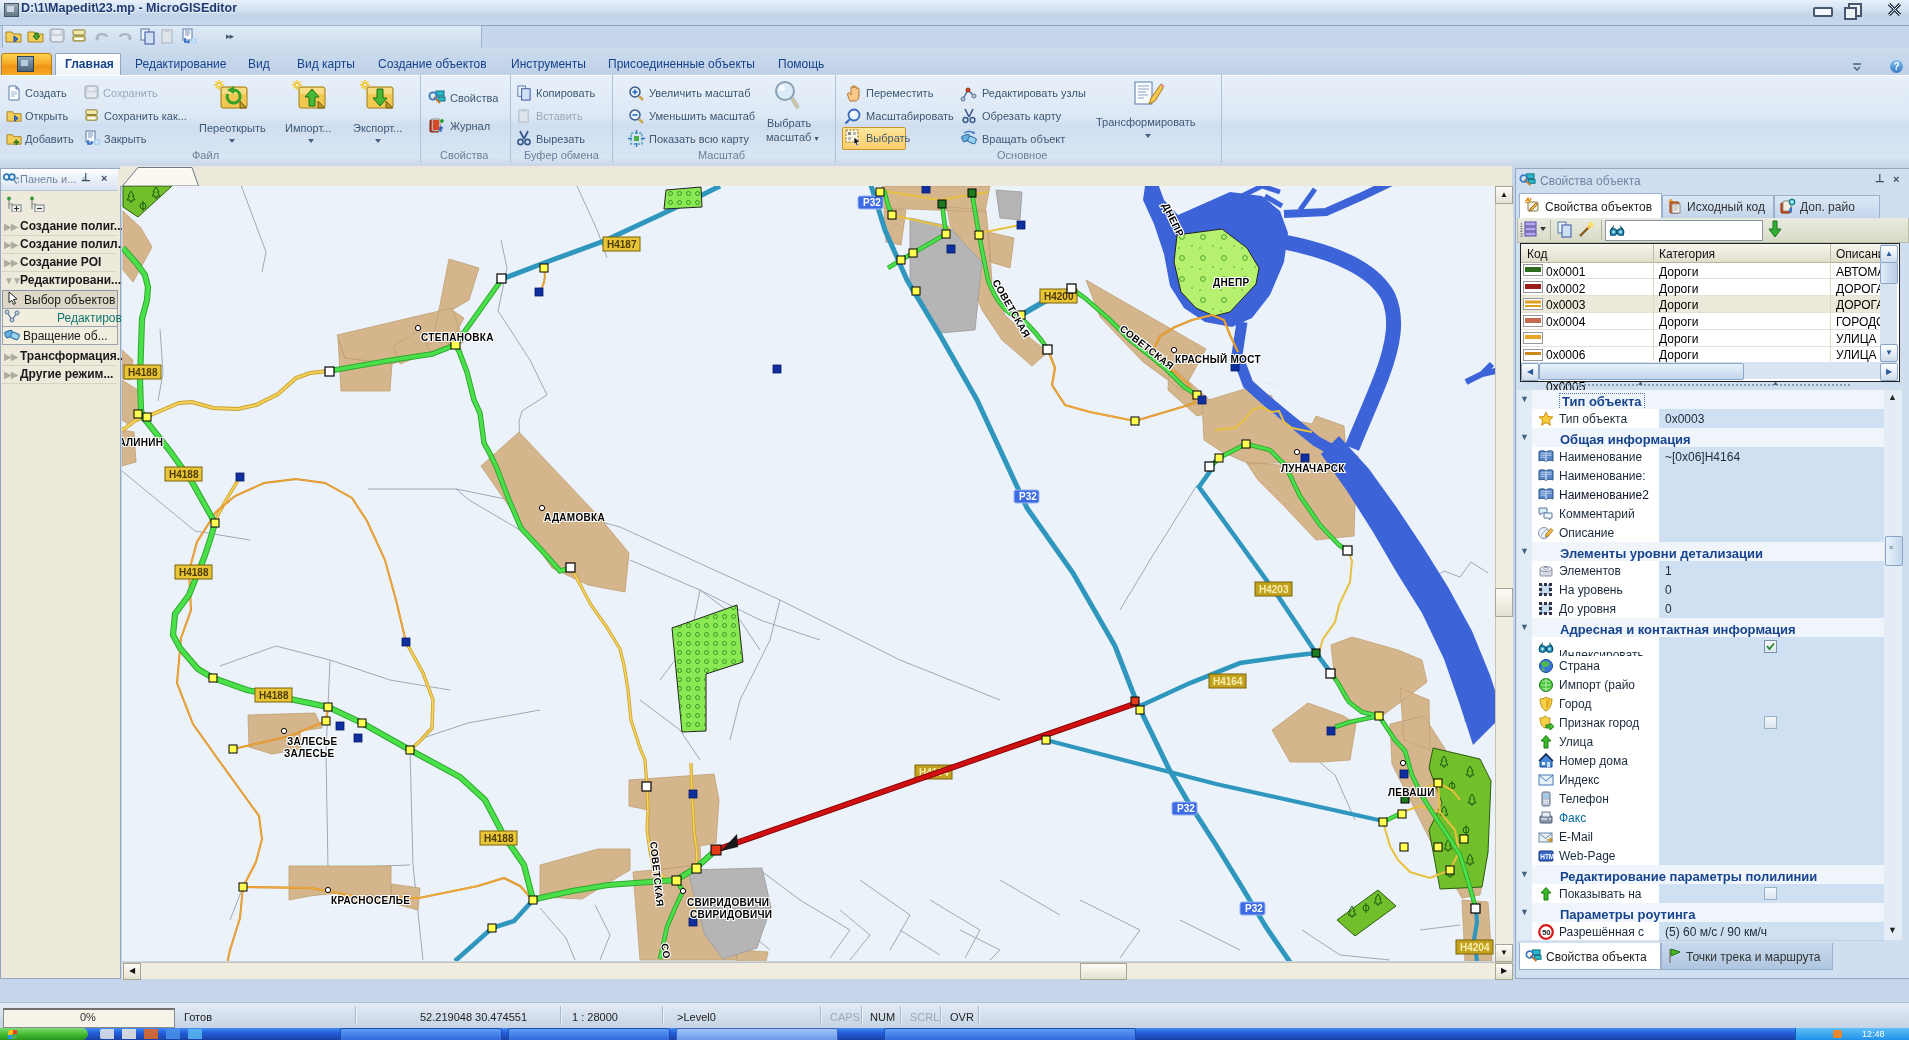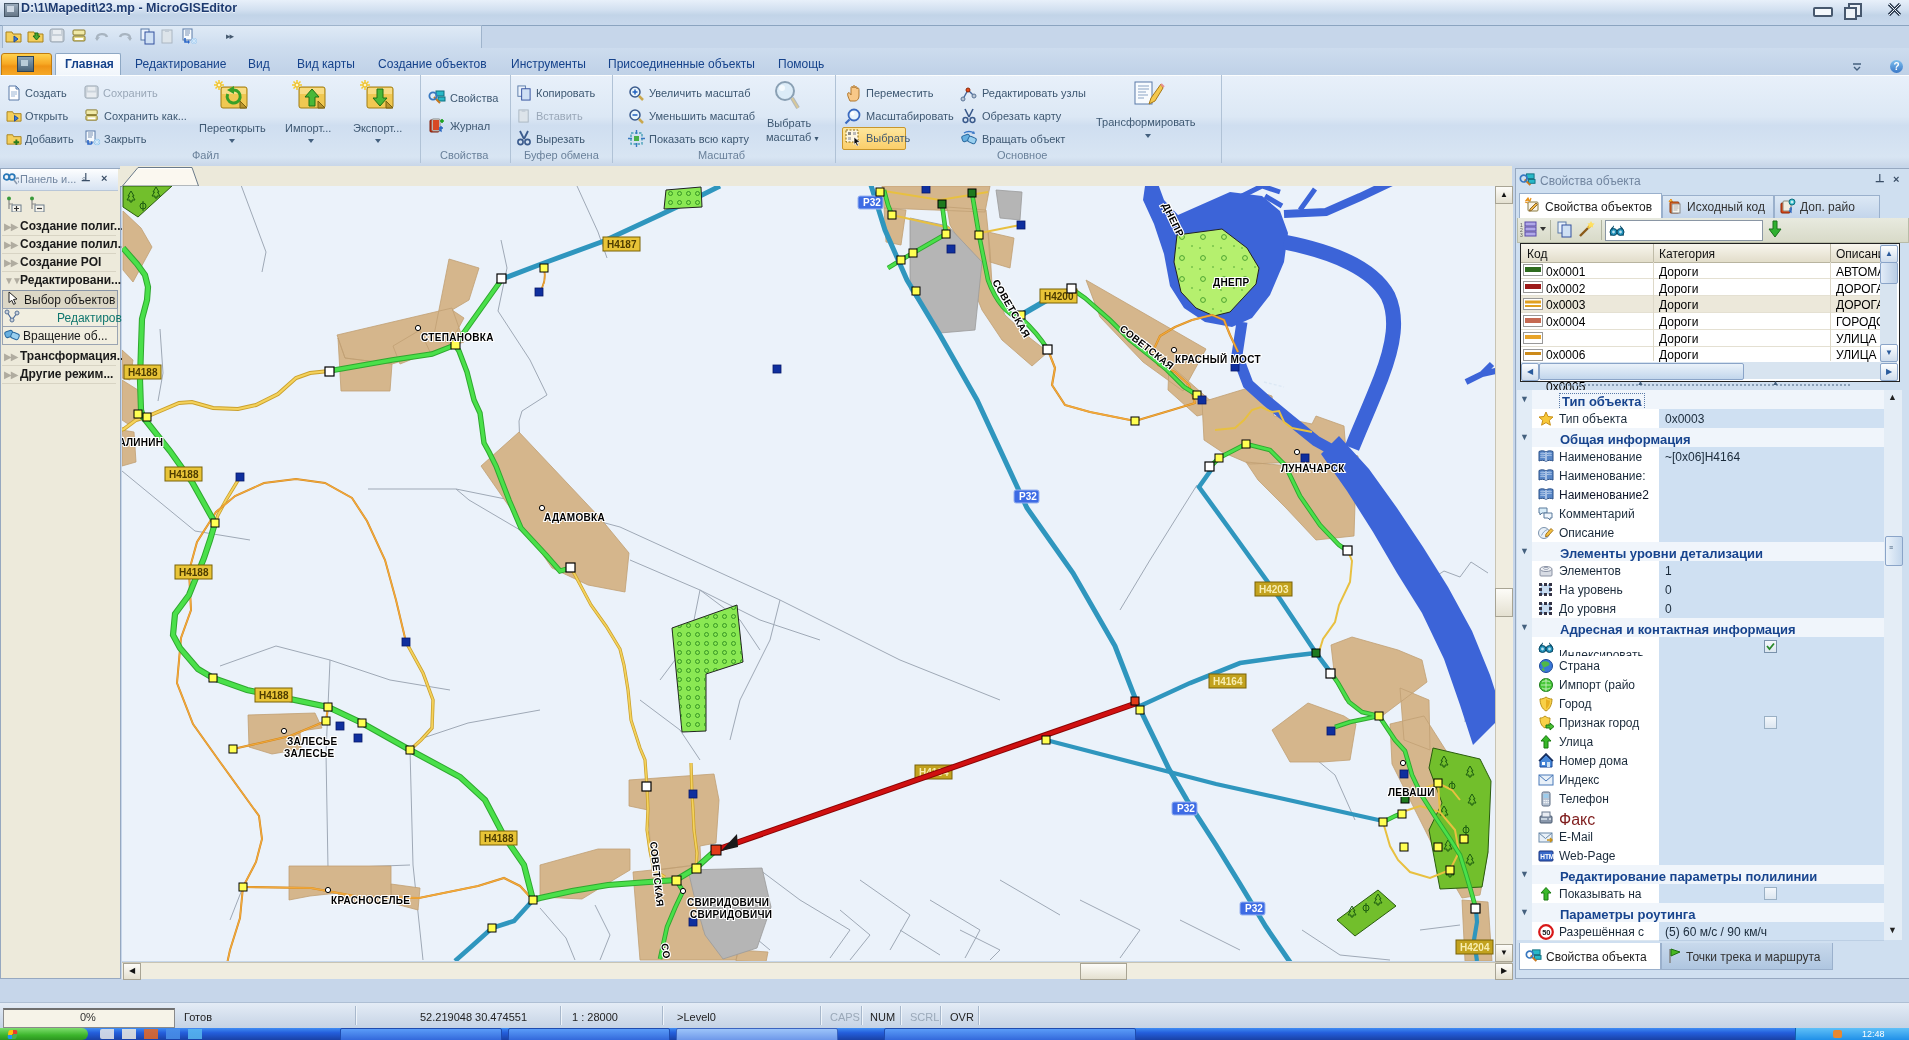--- a/index.html
+++ b/index.html
@@ -1159,21 +1159,21 @@
 <div class="a tx" style="left:1559px;top:792px;font-size:12px;color:#1a2a3a;">Телефон</div>
 
 <div class="a" style="left:1532px;top:808px;width:127px;height:19px;background:#fff;border-bottom:1px solid #dce6f0;"></div>
 <div class="a" style="left:1659px;top:808px;width:225px;height:19px;background:#cfe0f2;border-bottom:1px solid #bccfe4;"></div>
 <svg class="a" width="16" height="16" style="left:1538px;top:810px;" viewBox="0 0 16 16">
       <rect x="2" y="6" width="12" height="7" rx="1" fill="#8a98ac" stroke="#4a5a70"></rect>
       <rect x="4" y="2" width="8" height="5" fill="#e8ecf2" stroke="#6a7a90"></rect>
       <rect x="3" y="8" width="6" height="2" fill="#c8d4e0"></rect>
       <circle cx="12" cy="9" r="1" fill="#e0e8f0"></circle>
     </svg>
-<div class="a tx" style="left:1559px;top:811px;font-size:16px;color:#7f1d1d;">Факс</div>
+<div class="a tx" style="left:1559px;top:811px;font-size:12px;color:#0369a1;">Факс</div>
 
 <div class="a" style="left:1532px;top:827px;width:127px;height:19px;background:#fff;border-bottom:1px solid #dce6f0;"></div>
 <div class="a" style="left:1659px;top:827px;width:225px;height:19px;background:#cfe0f2;border-bottom:1px solid #bccfe4;"></div>
 <svg class="a" width="16" height="16" style="left:1538px;top:829px;" viewBox="0 0 16 16">
       <rect x="1" y="4" width="13" height="9" fill="#e8f0f8" stroke="#6888a8"></rect>
       <path d="M1 4 L7.5 9.5 L14 4" fill="none" stroke="#6888a8"></path>
       <path d="M9 11 l5 0 M12 9 l2 2 l-2 2" stroke="#c89018" stroke-width="1.4" fill="none"></path>
     </svg>
 <div class="a tx" style="left:1559px;top:830px;font-size:12px;color:#1a2a3a;">E-Mail</div>
 

